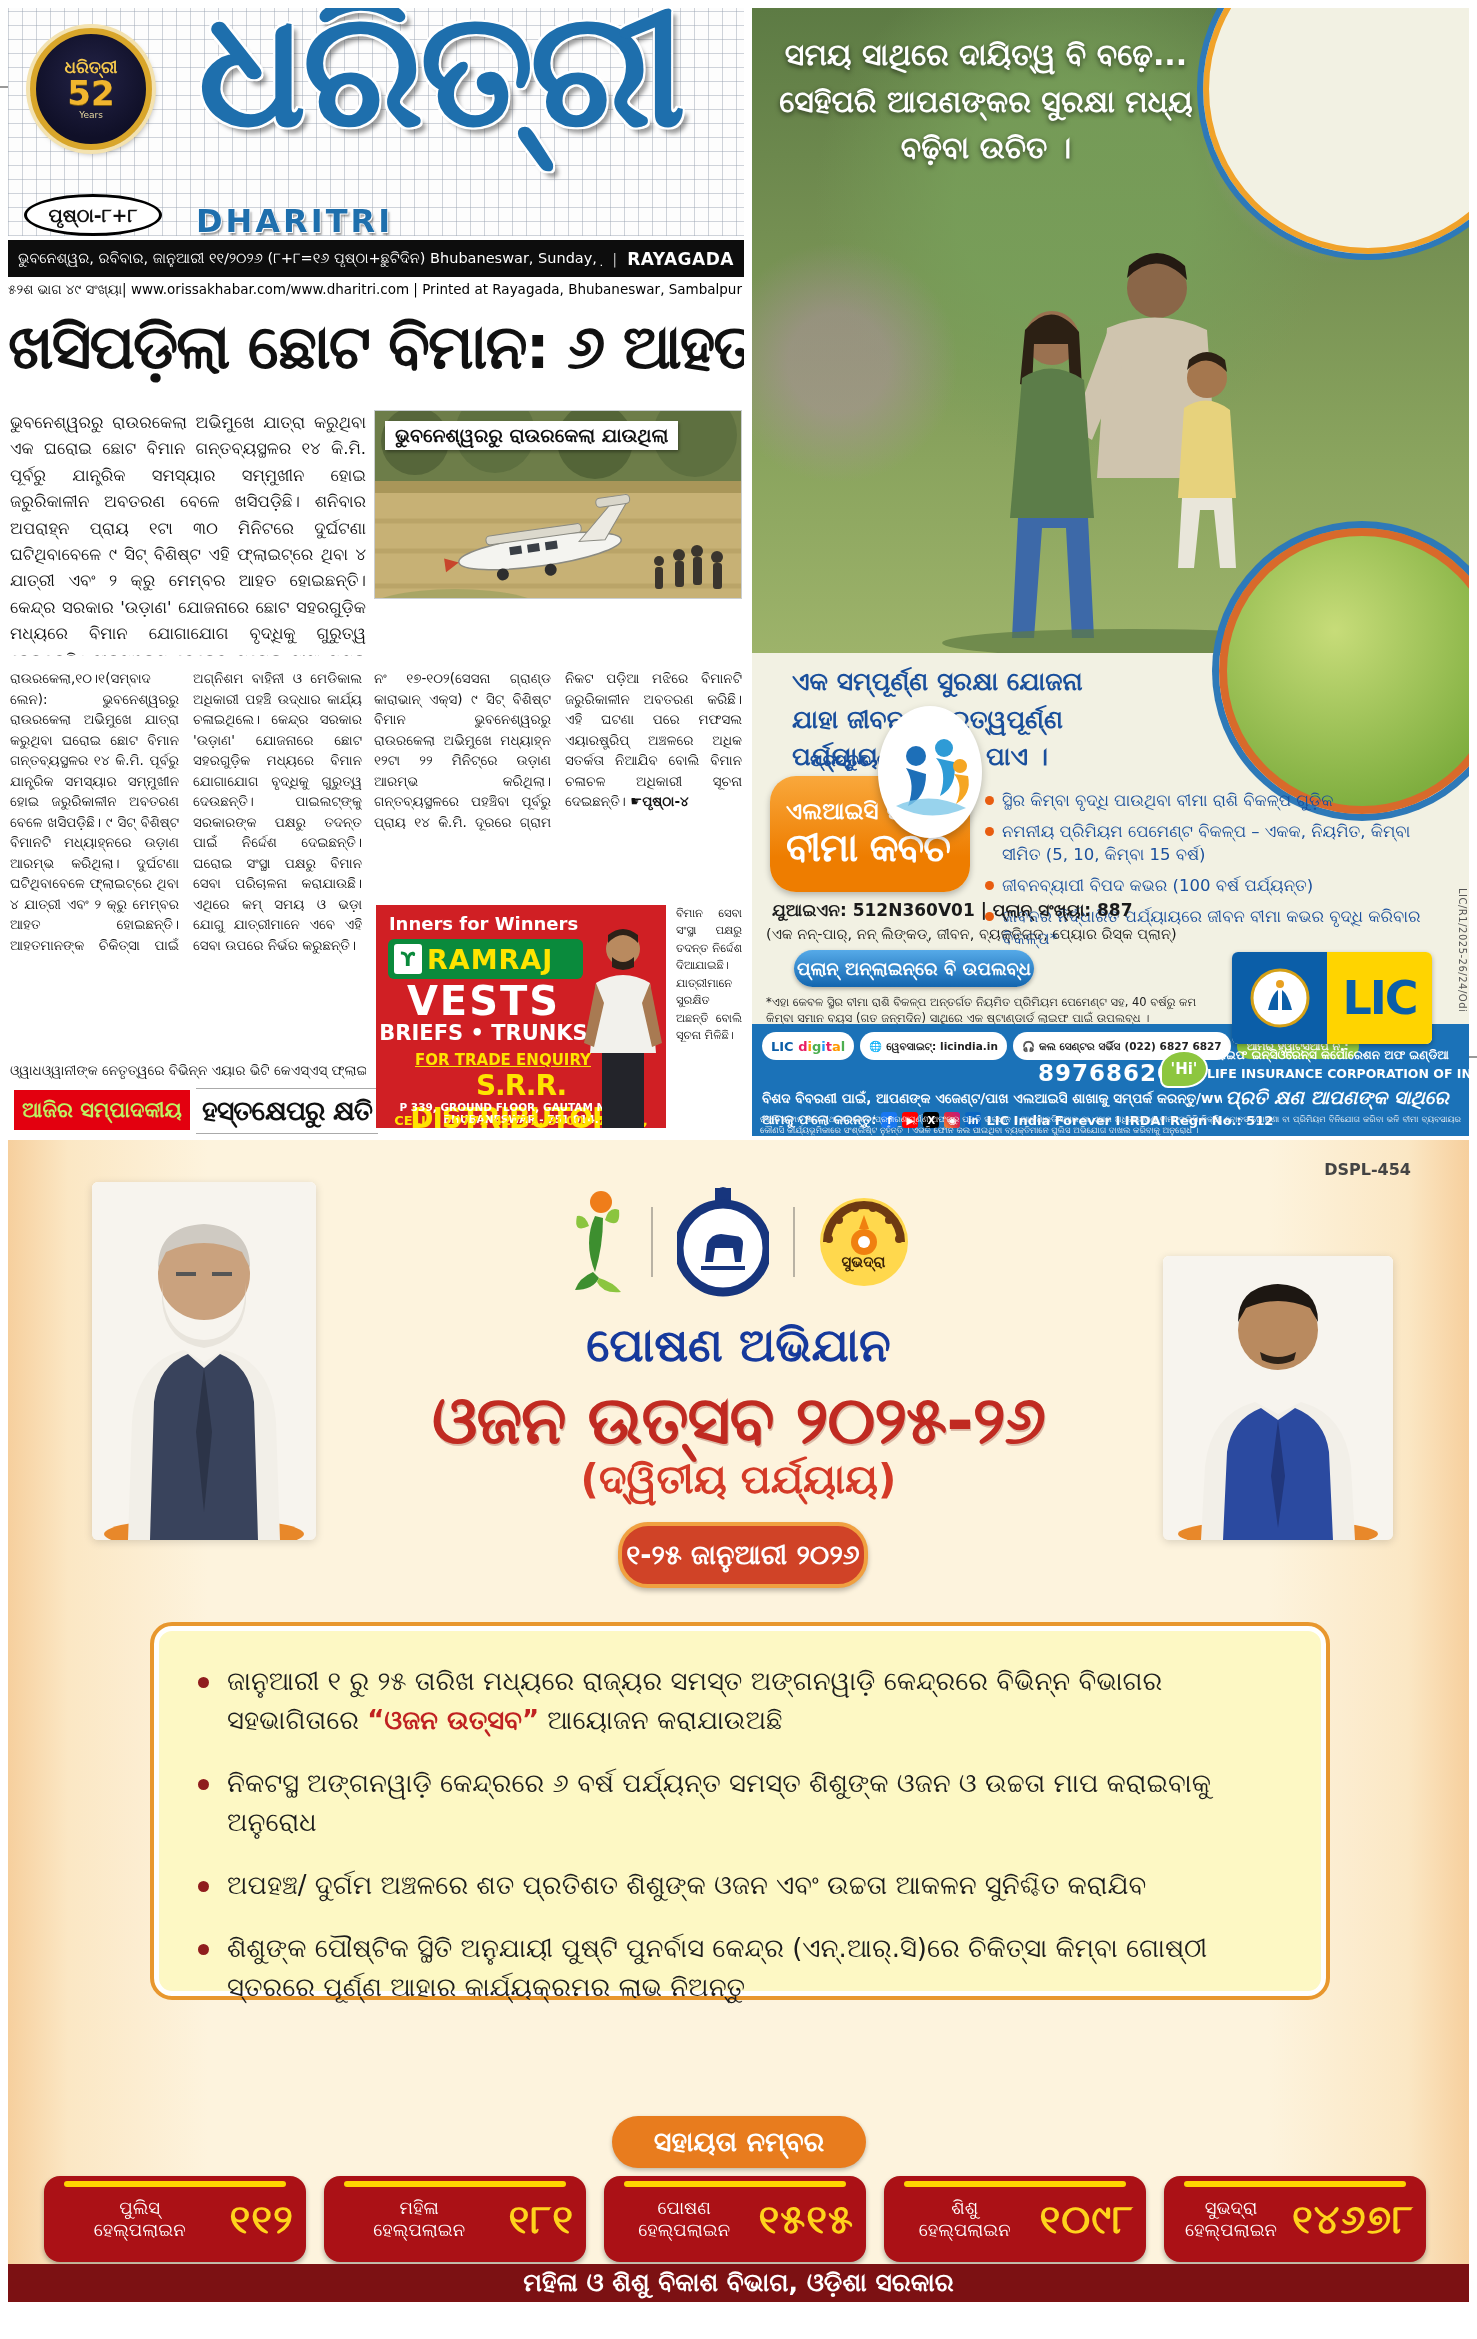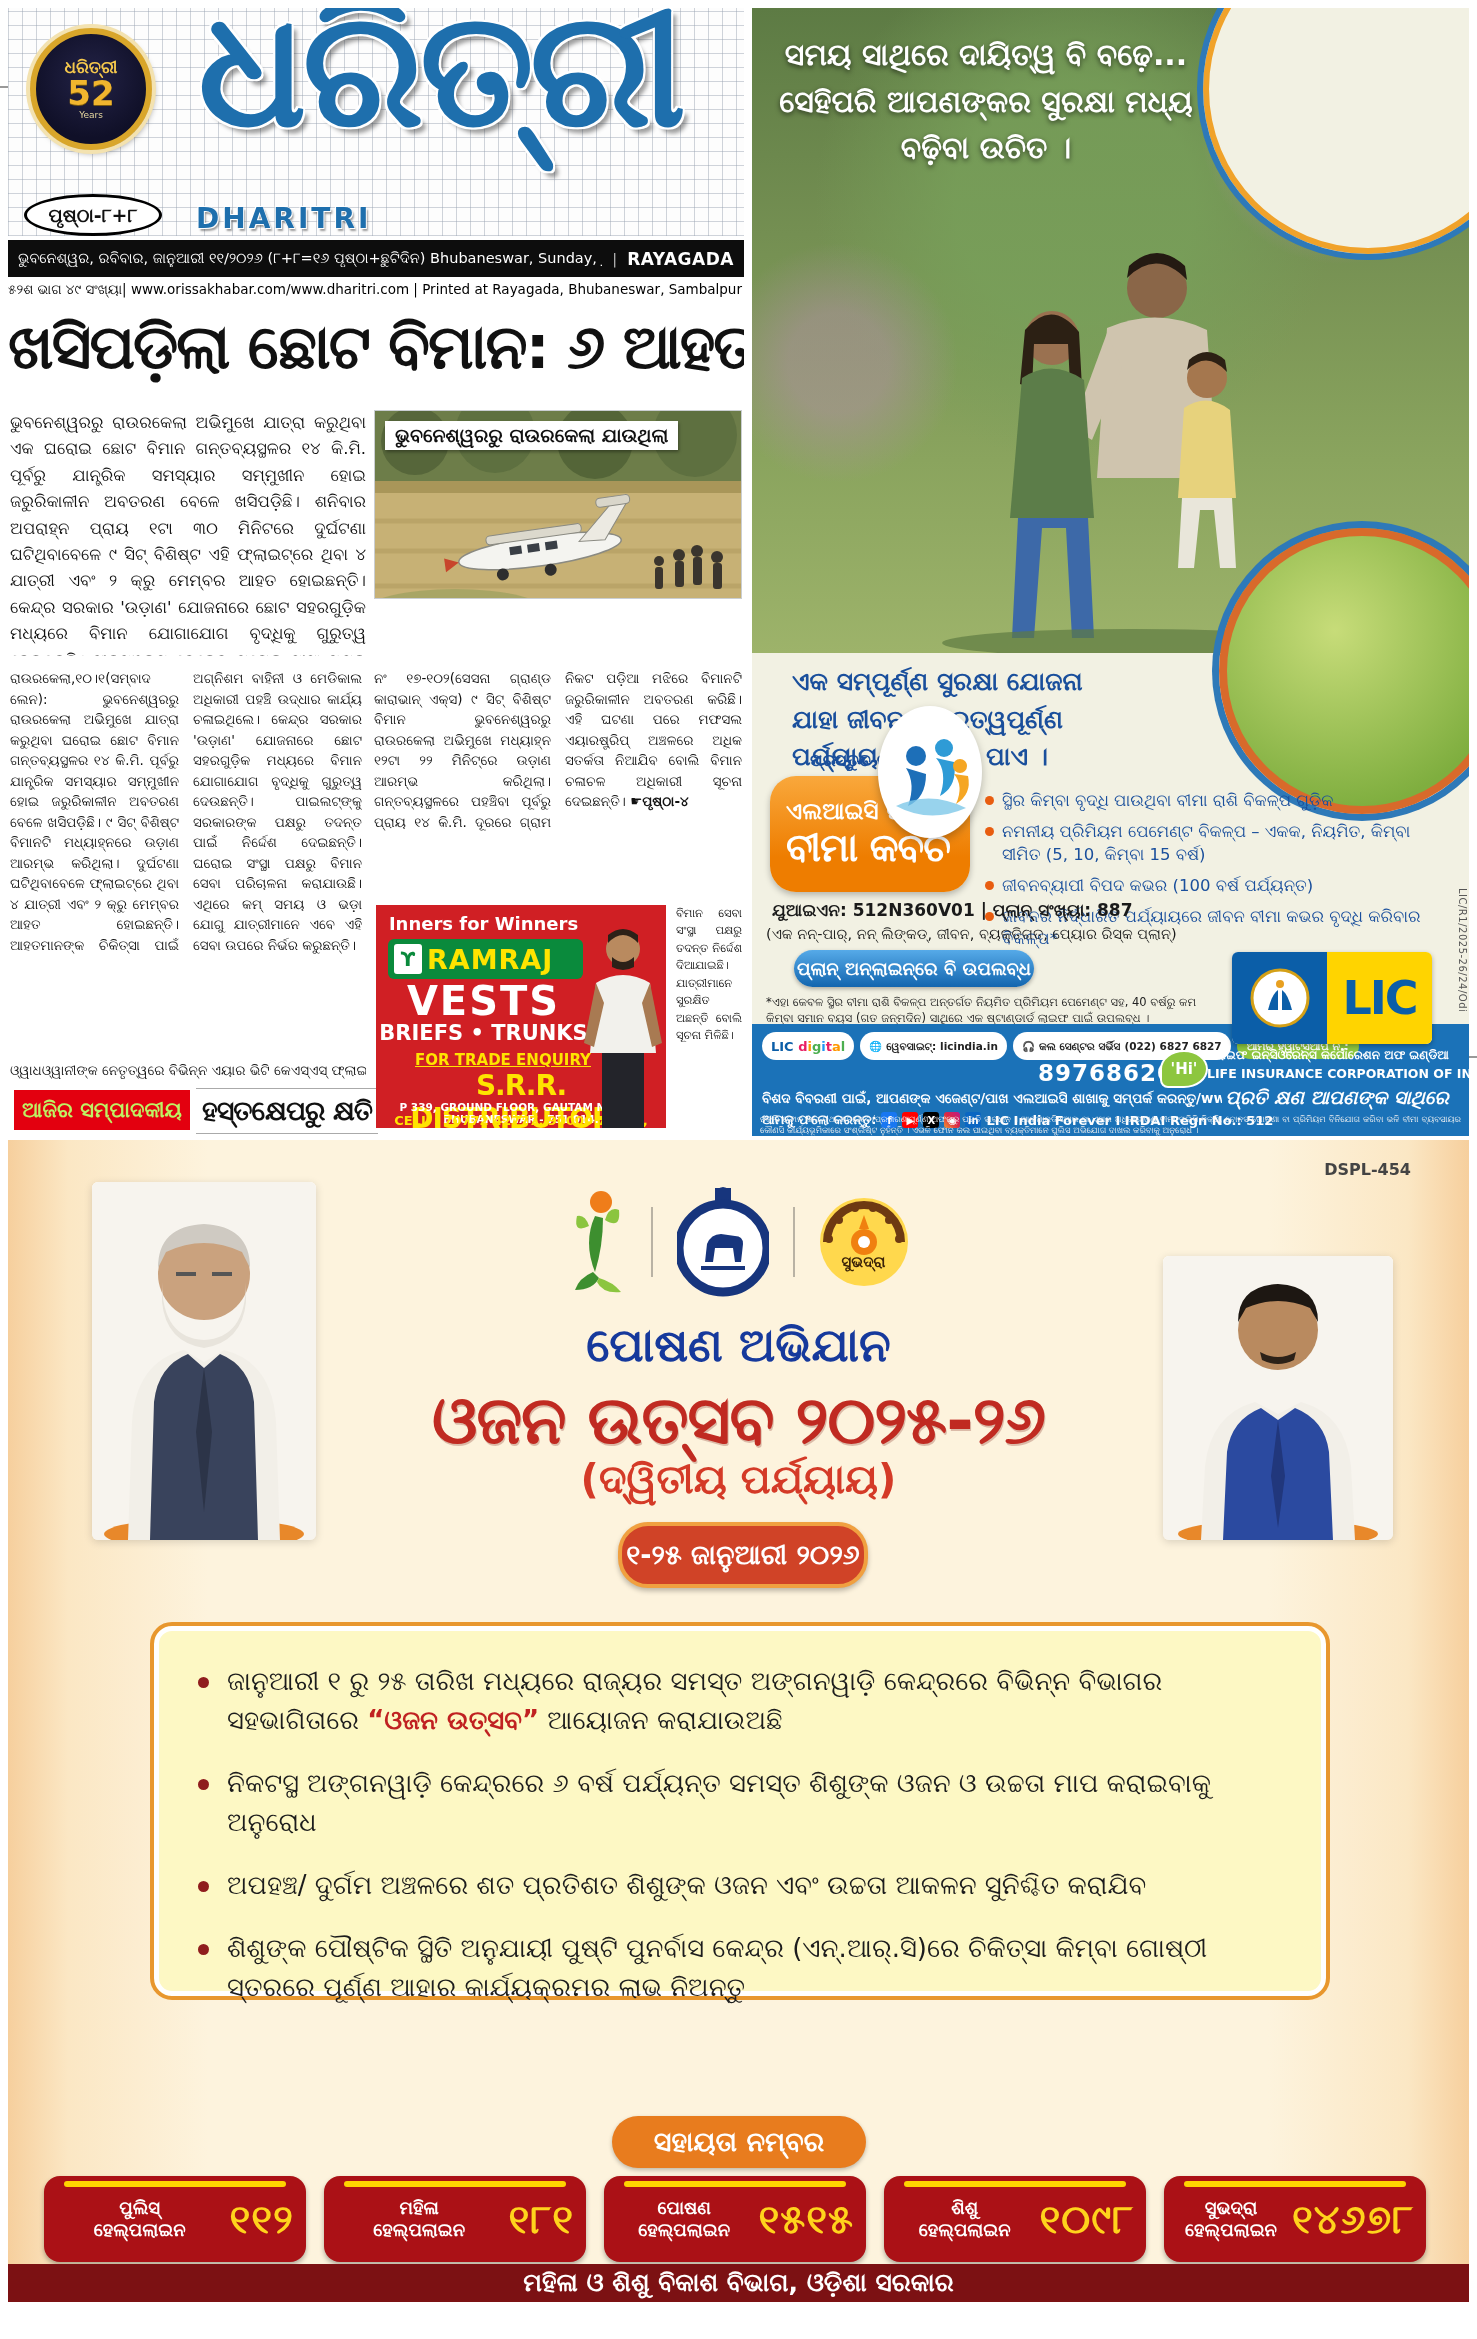--- a/index.html
+++ b/index.html
@@ -19,21 +19,21 @@
     border:6px solid #d9a62a;box-shadow:0 0 0 4px #f3e2b0, 2px 3px 6px rgba(0,0,0,.4);
     flex-direction:column;color:#f5c84c;}
   .badge52 .b-odia{font-size:17px;font-weight:bold;line-height:1;}
   .badge52 .b-num{font-size:34px;font-weight:900;line-height:1;color:#f0b52e;text-shadow:0 1px 0 #7a5a10;}
   .badge52 .b-yrs{font-size:9px;color:#e8d9a0;}
   .mast-word{left:128px;top:-34px;width:608px;height:230px;text-align:center;font-weight:900;
     font-size:160px;line-height:1.2;color:#1e6fad;letter-spacing:-4px;
     text-shadow:-2px -2px 0 #fff,2px -2px 0 #fff,-2px 2px 0 #fff,2px 2px 0 #fff,5px 6px 4px rgba(40,40,40,.45);}
   .pages-oval{left:16px;top:186px;width:132px;height:36px;border:3px solid #000;border-radius:50%;
     background:#fff;font-size:19px;font-weight:bold;}
-  .dharitri{left:188px;top:194px;font-size:28px;font-weight:900;letter-spacing:3px;color:#1e6fad;
+  .dharitri{left:188px;top:194px;font-size:32px;font-weight:900;letter-spacing:3px;color:#1e6fad;
     text-shadow:-1px -1px 0 #fff,1px 1px 0 #fff,2px 3px 2px rgba(60,60,60,.5);}
 
   
   .dateline{left:8px;top:240px;width:736px;height:37px;background:#0d0d0d;color:#fff;
     display:flex;align-items:center;padding:0 10px;box-sizing:border-box;gap:10px;font-size:14.5px;}
   .dateline .main{flex:1;white-space:nowrap;overflow:hidden;}
   .dateline .sep{color:#bbb;}
   .dateline .edition{font-weight:900;font-size:17px;letter-spacing:.5px;}
   .volline{left:8px;top:281px;width:736px;font-size:13.5px;white-space:nowrap;overflow:hidden;color:#000;}
 
@@ -155,21 +155,21 @@
   .ybox .li{display:flex;gap:18px;margin-bottom:24px;font-size:26px;line-height:1.5;color:#1c1c1c;font-weight:500;}
   .ybox .dot{width:11px;height:11px;border-radius:50%;background:#8f1d1d;flex:0 0 11px;margin-top:15px;}
   .ybox .hl{color:#c02121;font-weight:900;}
   .helphead{left:604px;top:976px;width:254px;height:52px;background:#e87c1e;border-radius:28px;
     color:#fff;font-size:27px;font-weight:900;box-shadow:0 2px 4px rgba(0,0,0,.25);}
   .hrow{left:36px;top:1036px;width:1390px;display:flex;gap:18px;}
   .hpill{width:262px;height:86px;background:#ab1116;border-radius:16px;position:relative;
     display:flex;align-items:center;padding:0 12px;box-sizing:border-box;gap:6px;
     box-shadow:0 3px 5px rgba(0,0,0,.3);}
   .hpill .bar{position:absolute;left:20px;right:20px;top:5px;height:6px;background:#ffd400;border-radius:3px;}
-  .hlabel{flex:1;color:#fff;font-size:18px;font-weight:bold;text-align:center;line-height:1.25;}
+  .hlabel{flex:1;color:#fff;font-size:18px;font-weight:normal;text-align:center;line-height:1.25;}
   .hnum{color:#ffd31c;font-size:40px;font-weight:900;letter-spacing:1px;}
   .oipr{right:52px;top:1128px;font-size:15px;font-weight:bold;color:#333;}
   .gstrip{left:0;top:1124px;width:1461px;height:38px;background:#7c1113;color:#fff;
     font-size:25px;font-weight:900;}
   .cropmark{background:#999;}
 </style>
 </head>
 <body>
 
 <div class="page">

